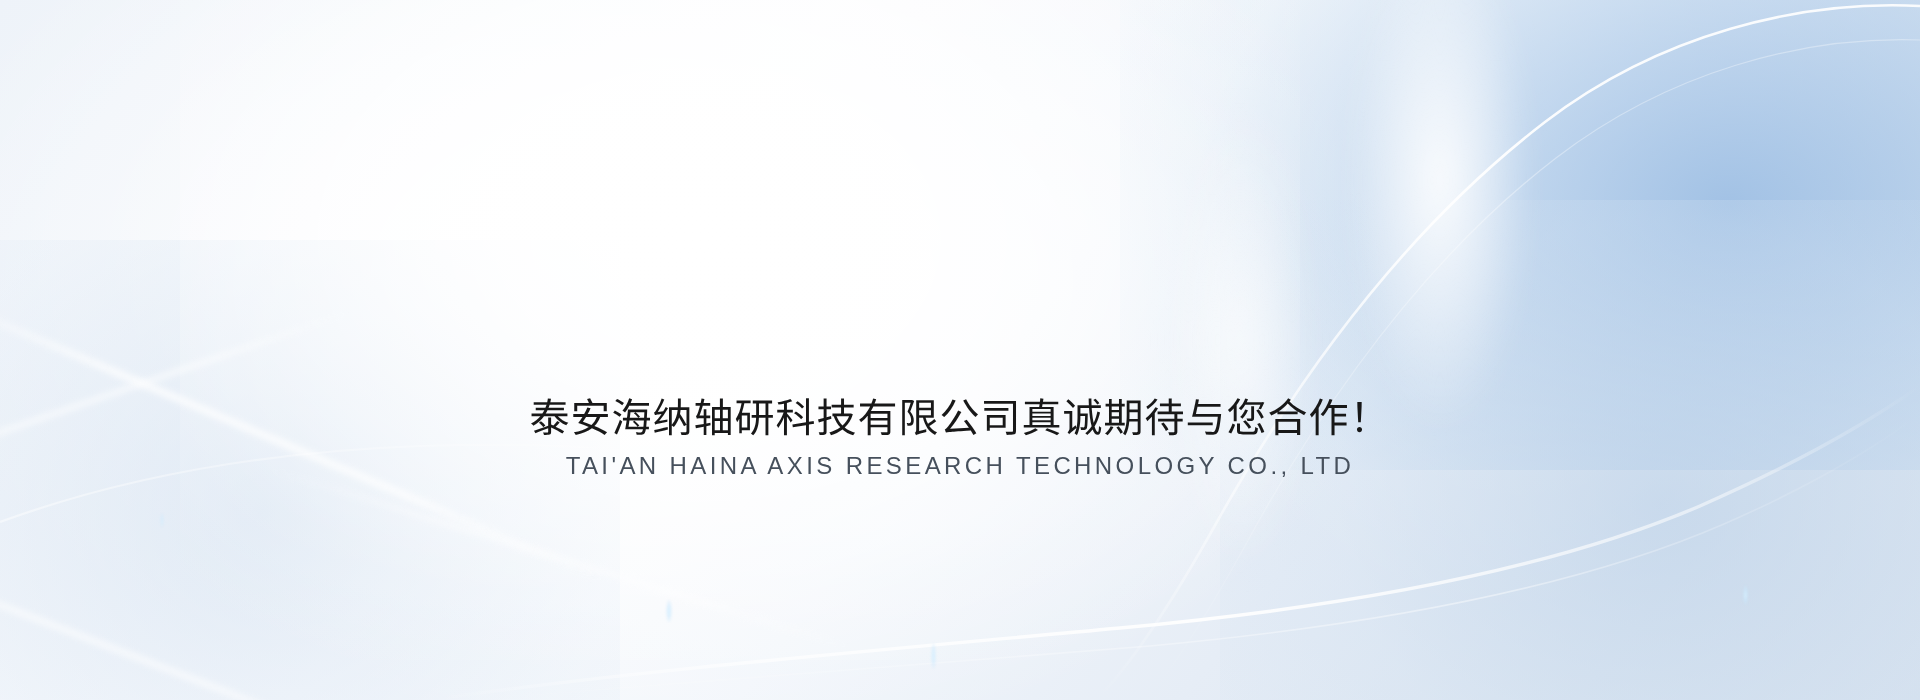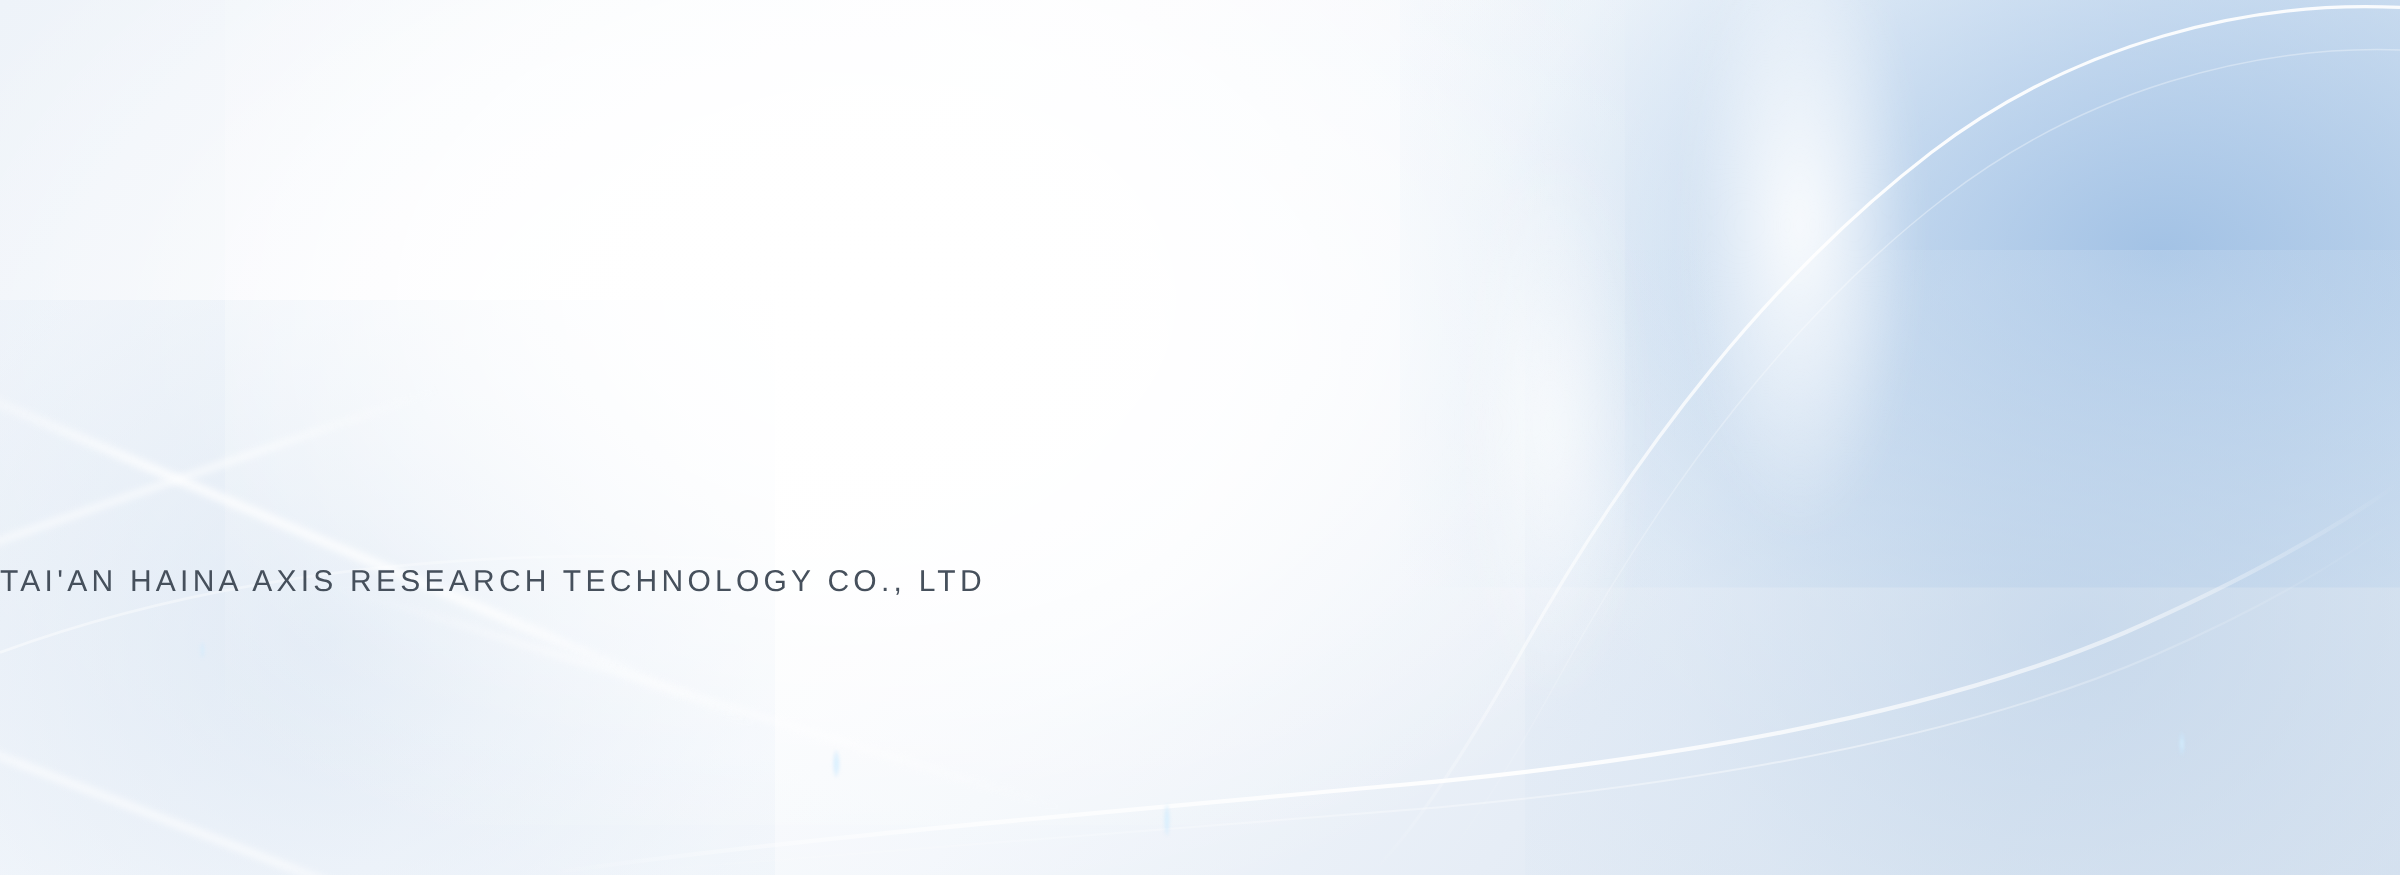--- a/index.html
+++ b/index.html
@@ -245,21 +245,21 @@
     color: #181818;
   }
 
   .subtitle-en {
     margin: 0;
     padding: 0;
     position: absolute;
     top: 452px;
     left: 0;
     width: 1920px;
-    text-align: left;
+    text-align: center;
     font-size: 24px;
     line-height: 1.2;
     font-weight: 300;
     letter-spacing: 3.4px;
     color: #46505c;
     white-space: pre;
   }
 </style>
 </head>
 <body>
@@ -317,17 +317,18 @@
   <div class="streak streak-c"></div>
   <div class="streak streak-d"></div>
 
   <div class="spark spark-1"></div>
   <div class="spark spark-2"></div>
   <div class="spark spark-3"></div>
   <div class="spark spark-4"></div>
 
   <div class="content">
 
+    <p class="subtitle">泰安海纳轴研科技有限公司真诚期待与您合作！</p>
 
     <p class="subtitle-en">TAI'AN HAINA AXIS RESEARCH TECHNOLOGY CO., LTD</p>
   </div>
 
 </div>
 
 </body></html>

